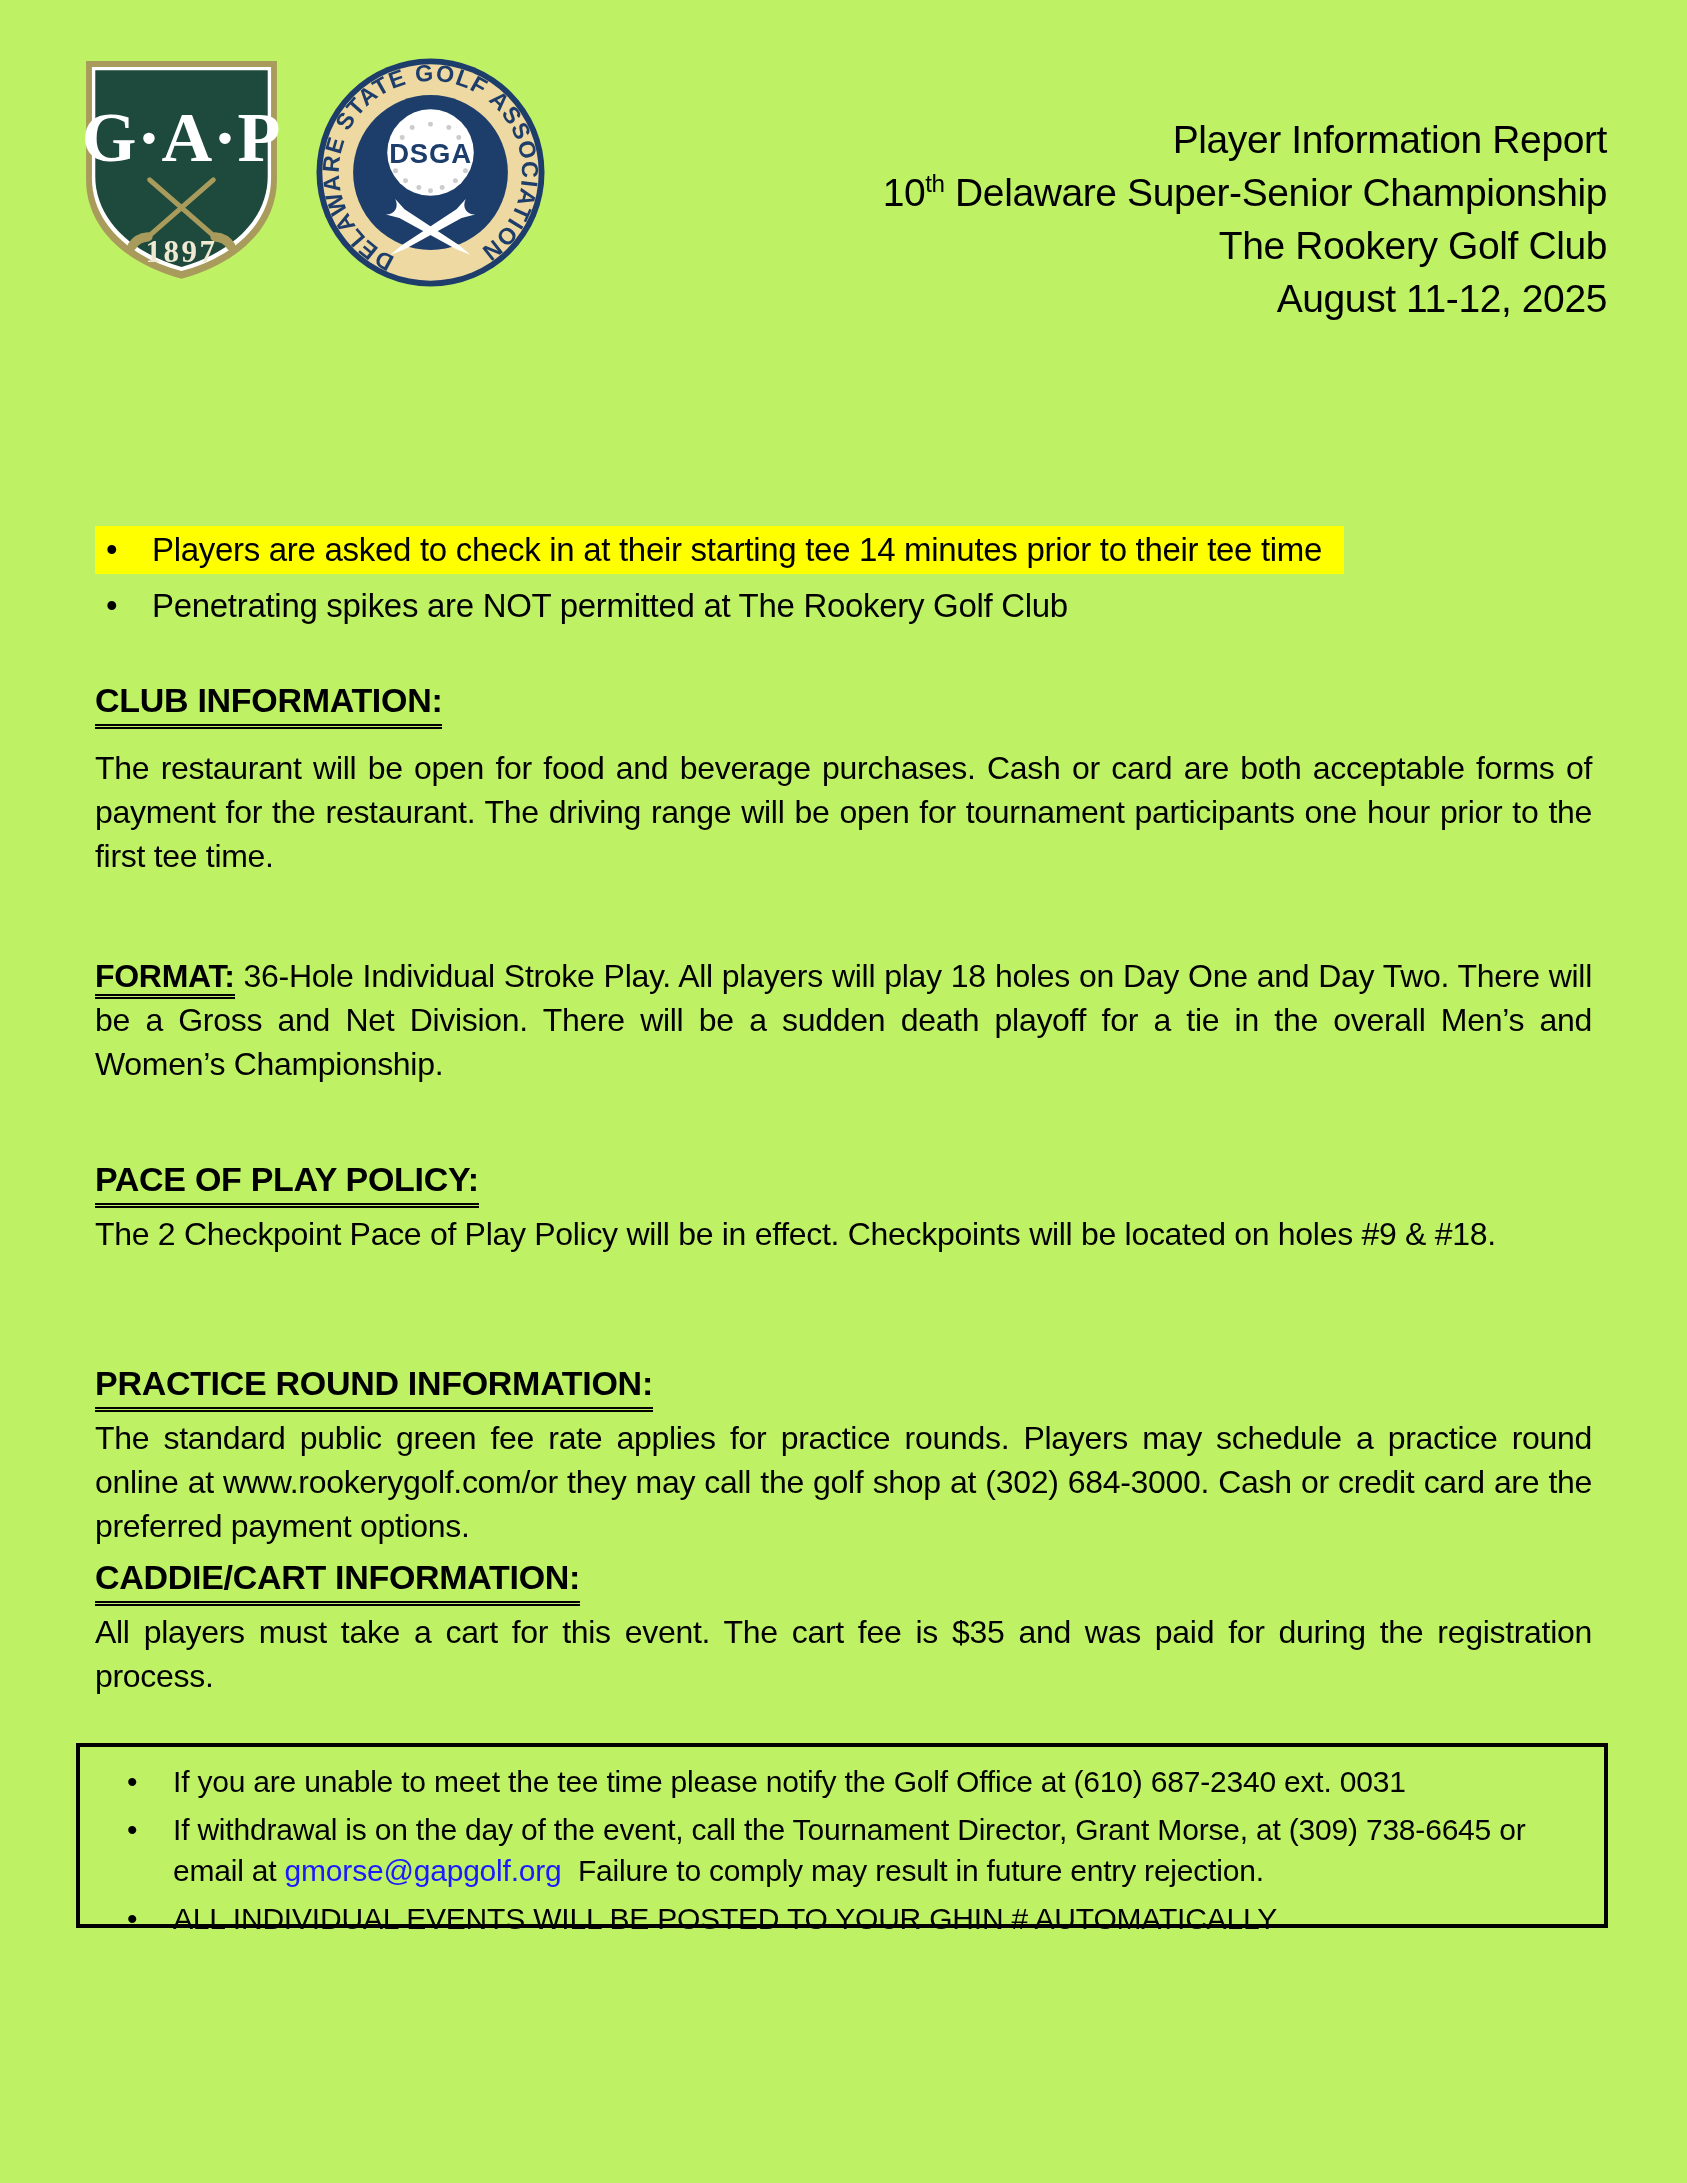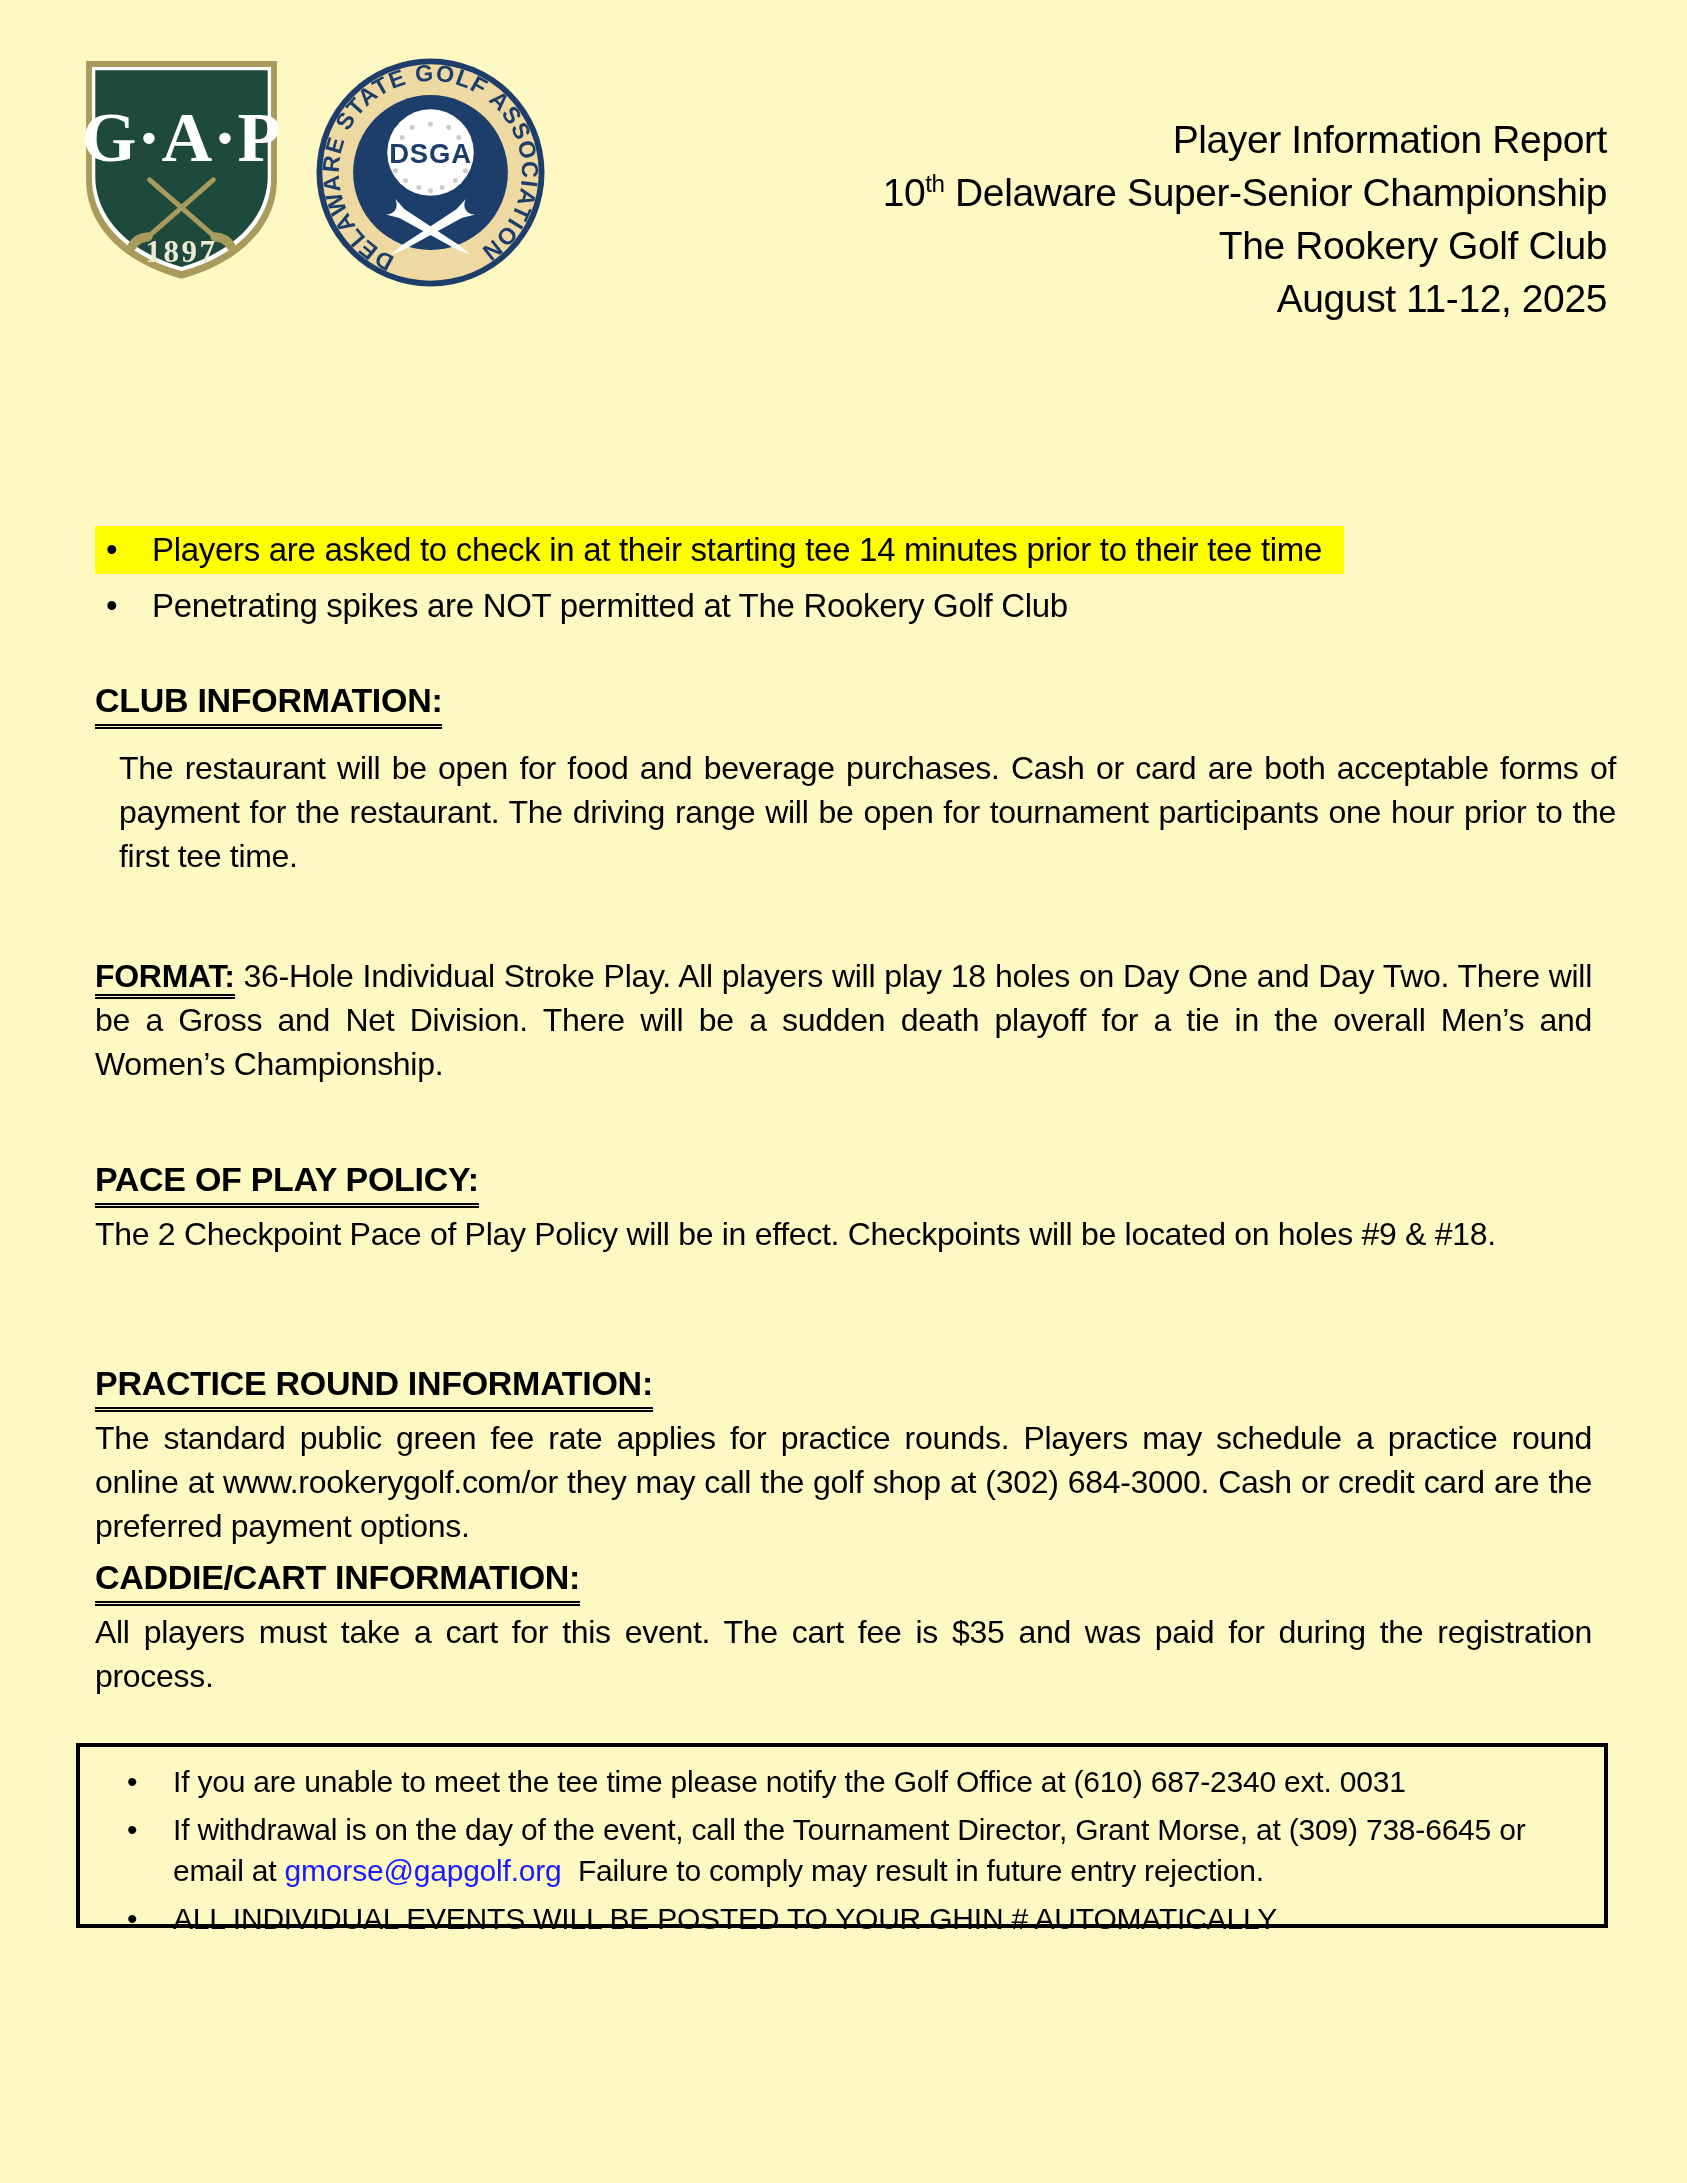--- a/index.html
+++ b/index.html
@@ -1,17 +1,17 @@
 <!DOCTYPE html>
 <html style="font-size:13.5px"><head>
 <meta charset="utf-8">
 <style>
   html,body{margin:0;padding:0;background:#e8e8e8;}
   .page{
-    position:relative;width:1687px;height:2183px;margin:0 auto;background:#fef9c3;
+    position:relative;width:1687px;height:2183px;margin:0 auto;background:#bef264;
     font-family:"Liberation Sans",sans-serif;color:#000;overflow:hidden;
   }
   
   .logos{position:absolute;top:56px;left:81px;display:flex;gap:32px;align-items:flex-start;}
   .header-text{
     position:absolute;top:113px;right:80px;text-align:right;
     font-size:39px;line-height:53px;letter-spacing:-0.4px;white-space:nowrap;
   }
   .header-text sup{font-size:0.62em;line-height:0;vertical-align:super;}
   
@@ -119,21 +119,21 @@
     </div>
     <div class="alert">
       <span class="b">•</span>
       <span class="t">Penetrating spikes are NOT permitted at The Rookery Golf Club</span>
     </div>
   </div>
 
   <div class="sec" style="top:680px;">
     <span class="heading">CLUB INFORMATION:</span>
   </div>
-  <div class="sec para" style="top:746px;margin-left:24px;">The restaurant will be open for food and beverage purchases. Cash or card are both acceptable forms of payment for the restaurant. The driving range will be open for tournament participants one hour prior to the first tee time.</div>
+  <div class="sec para" style="top:746px;">The restaurant will be open for food and beverage purchases. Cash or card are both acceptable forms of payment for the restaurant. The driving range will be open for tournament participants one hour prior to the first tee time.</div>
 
   <div class="sec para" style="top:954px;">
     <span class="inline-heading">FORMAT:</span><span> 36-Hole Individual Stroke Play. All players will play 18 holes on Day One and Day Two. There will be a Gross and Net Division. There will be a sudden death playoff for a tie in the overall Men’s and Women’s Championship.</span>
   </div>
 
   <div class="sec" style="top:1159px;">
     <span class="heading">PACE OF PLAY POLICY:</span>
     <div class="para after-heading">The 2 Checkpoint Pace of Play Policy will be in effect. Checkpoints will be located on holes #9 &amp; #18.</div>
   </div>
 

